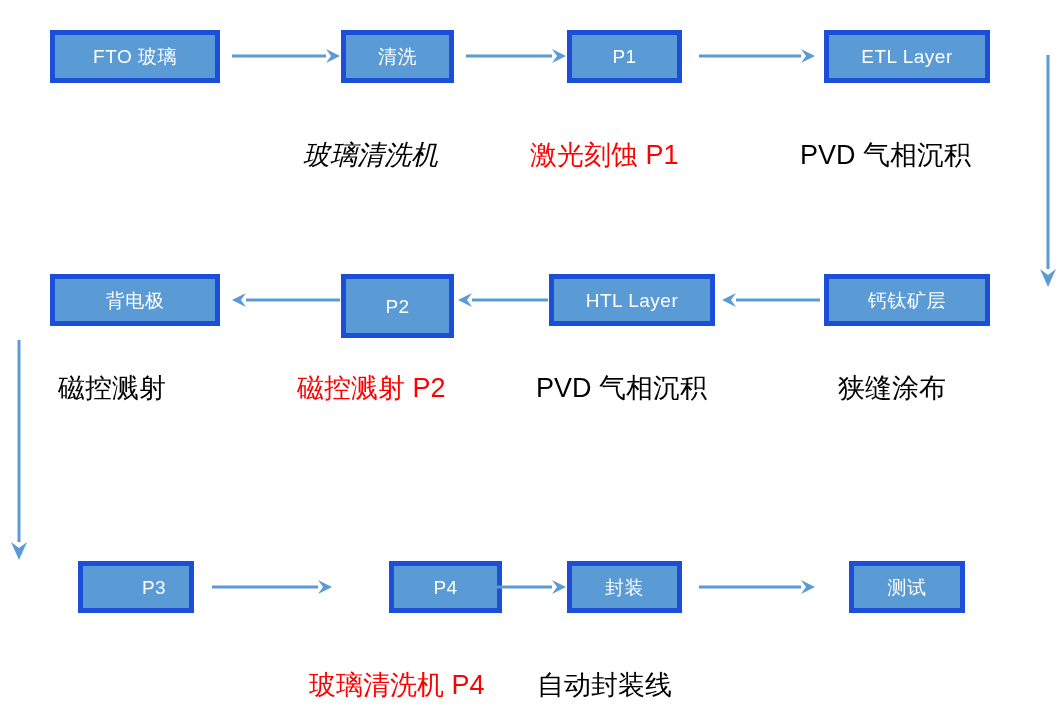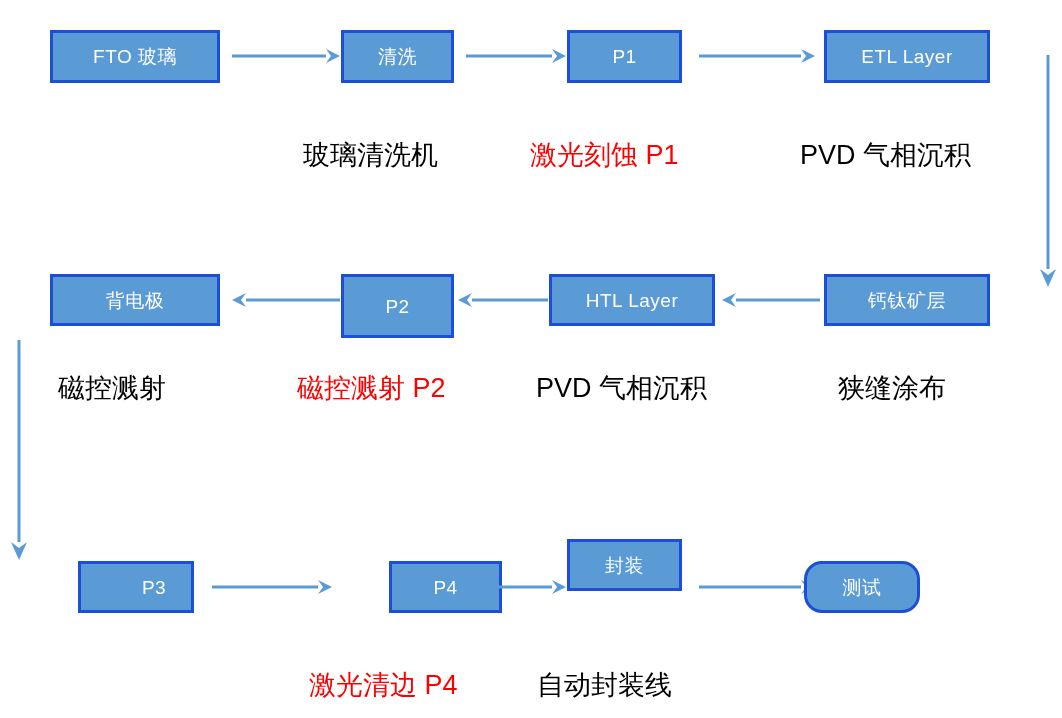--- a/index.html
+++ b/index.html
@@ -16,21 +16,21 @@
     height: 718px;
     background: #ffffff;
     overflow: hidden;
   }
 
   
   .node {
     position: absolute;
     box-sizing: border-box;
     background: #5B9BD5;
-    border: 3px solid #1d4ed8;
+    border: 5px solid #1d4ed8;
     color: #ffffff;
     display: flex;
     align-items: center;
     justify-content: center;
     font-size: 19px;
     line-height: 1;
     letter-spacing: .5px;
     white-space: nowrap;
     user-select: none;
   }
@@ -89,21 +89,21 @@
 
   <div class="h-arrow" style="left:699px; top:48px; width:116px;">
     <svg width="116" height="16" viewBox="0 0 116 16">
       <line x1="0" y1="8" x2="102" y2="8" stroke="#5B9BD5" stroke-width="3"></line>
       <path d="M102,1 L116,8 L102,15 L107,8 Z" fill="#5B9BD5"></path>
     </svg>
   </div>
 
   <div class="node" style="left:824px; top:30px; width:166px; height:53px;">ETL Layer</div>
 
-  <div class="caption black" style="left:303px; top:142px;">玻璃清洗机</div>
+  <div class="caption black" style="left:303px; top:142px;font-style:italic;">玻璃清洗机</div>
   <div class="caption red" style="left:530px; top:142px;">激光刻蚀 P1</div>
   <div class="caption black" style="left:800px; top:142px;">PVD 气相沉积</div>
 
   <div class="v-arrow" style="left:1037px; top:55px; height:232px;">
     <svg width="22" height="232" viewBox="0 0 22 232">
       <line x1="11" y1="0" x2="11" y2="214" stroke="#5B9BD5" stroke-width="3"></line>
       <path d="M3,214 L11,232 L19,214 L11,220 Z" fill="#5B9BD5"></path>
     </svg>
   </div>
 
@@ -159,27 +159,27 @@
 
   <div class="node" style="left:341px; top:561px; width:113px; height:52px;margin-left:48px;">P4</div>
 
   <div class="h-arrow" style="left:466px; top:579px; width:100px;">
     <svg width="100" height="16" viewBox="0 0 100 16">
       <line x1="0" y1="8" x2="86" y2="8" stroke="#5B9BD5" stroke-width="3"></line>
       <path d="M86,1 L100,8 L86,15 L91,8 Z" fill="#5B9BD5"></path>
     </svg>
   </div>
 
-  <div class="node" style="left:567px; top:539px; width:115px; height:52px;">封装</div>
+  <div class="node" style="left:567px; top:561px; width:115px; height:52px;">封装</div>
 
   <div class="h-arrow" style="left:699px; top:579px; width:116px;">
     <svg width="116" height="16" viewBox="0 0 116 16">
       <line x1="0" y1="8" x2="102" y2="8" stroke="#5B9BD5" stroke-width="3"></line>
       <path d="M102,1 L116,8 L102,15 L107,8 Z" fill="#5B9BD5"></path>
     </svg>
   </div>
 
-  <div class="node" style="left:804px; top:561px; width:116px; height:52px;border-radius:18px;">测试</div>
+  <div class="node" style="left:849px; top:561px; width:116px; height:52px;">测试</div>
 
-  <div class="caption red" style="left:309px; top:672px;">激光清边 P4</div>
+  <div class="caption red" style="left:309px; top:672px;">玻璃清洗机 P4</div>
   <div class="caption black" style="left:537px; top:672px;">自动封装线</div>
 
 </div>
 
 </body></html>

